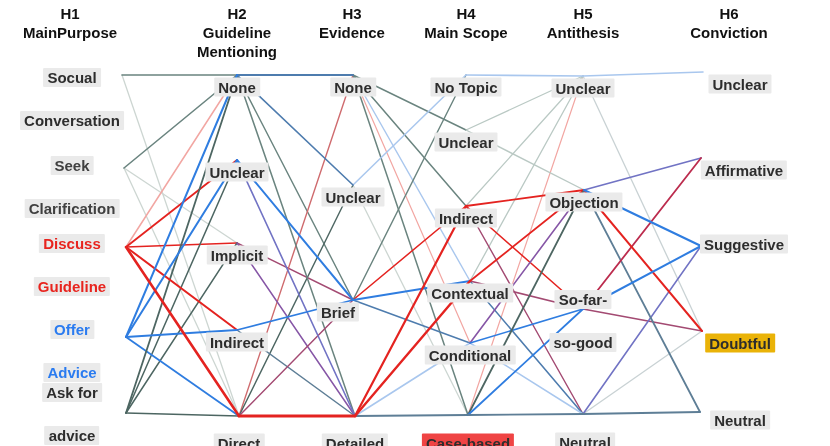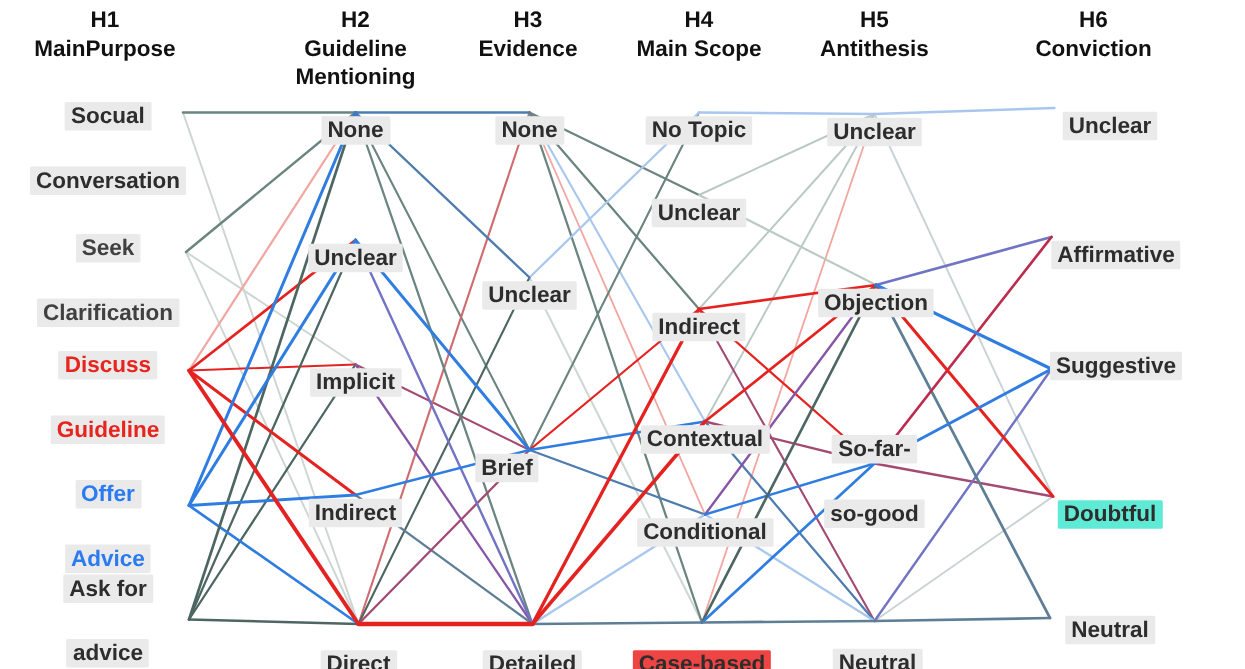--- a/index.html
+++ b/index.html
@@ -210,19 +210,19 @@
       <div class="node-label" style="left: 740px; top: 72px; color: rgb(45, 45, 45);">
         <div><span class="node-line" style="background: rgb(234, 234, 234);">Unclear</span></div>
       </div>
       <div class="node-label" style="left: 744px; top: 158px; color: rgb(45, 45, 45);">
         <div><span class="node-line" style="background: rgb(234, 234, 234);">Affirmative</span></div>
       </div>
       <div class="node-label" style="left: 744px; top: 232px; color: rgb(45, 45, 45);">
         <div><span class="node-line" style="background: rgb(234, 234, 234);">Suggestive</span></div>
       </div>
       <div class="node-label" style="left: 740px; top: 331px; color: rgb(45, 45, 45);">
-        <div><span class="node-line" style="background: #5eead4;">Doubtful</span></div>
+        <div><span class="node-line" style="background: #eab308;">Doubtful</span></div>
       </div>
       <div class="node-label" style="left: 740px; top: 408px; color: rgb(45, 45, 45);">
         <div><span class="node-line" style="background: rgb(234, 234, 234);">Neutral</span></div>
       </div>
     </div>
 </div>
 
 </body></html>

